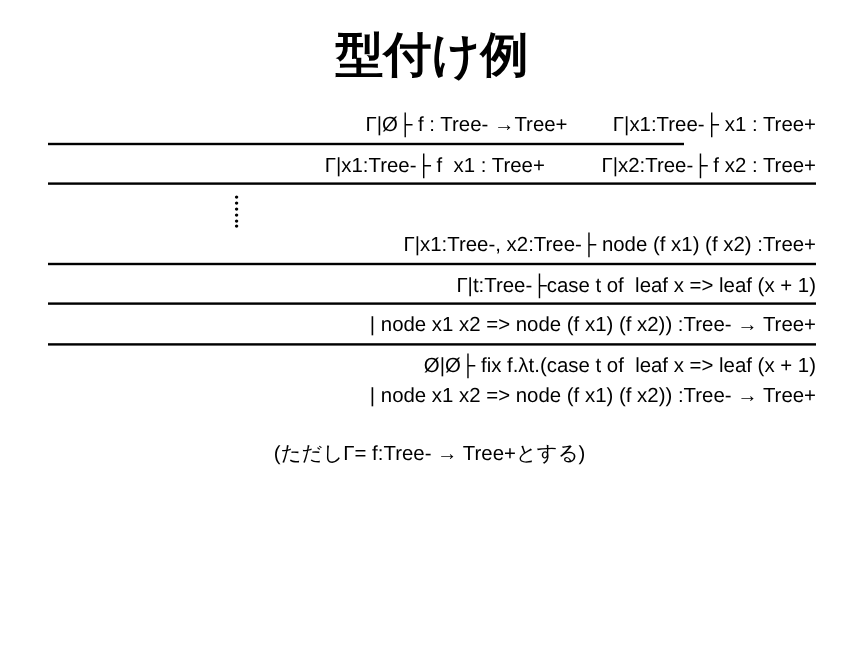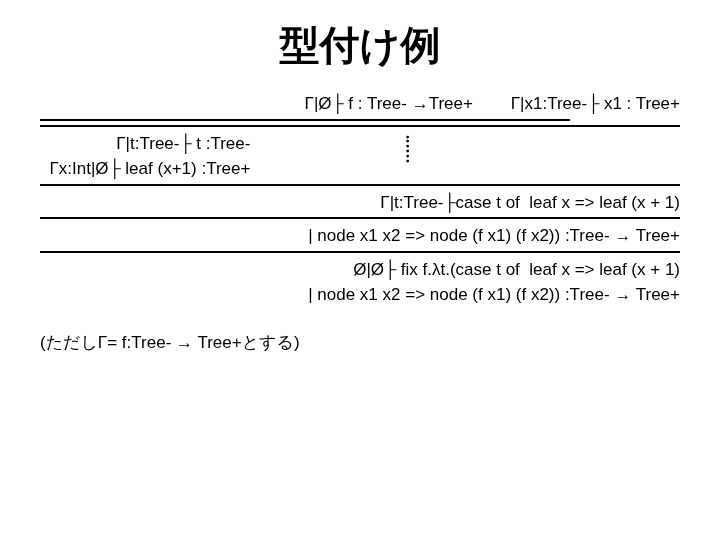--- a/index.html
+++ b/index.html
@@ -45,49 +45,47 @@
     font-size: 14px;
     vertical-align: top;
     letter-spacing: 0;
   }
   .row {
     white-space: pre;
     font-family: Verdana, "Arial", sans-serif;
     text-align: right;
   }
   .footnote {
-    text-align: left;
+    text-align: center;
     font-size: 17px;
     margin-top: 22px;
     padding-right: 4px;
   }
 </style>
 </head>
 <body>
 
 <div class="slide">
 
   <div class="title">型付け例</div>
 
   <div class="content">
 
     <div class="row"><span>Γ|Ø├ f : Tree- →Tree+</span>        <span>Γ|x1:Tree-├ x1 : Tree+</span></div>
     <hr class="rule short1">
 
+    <div class="row">              <span>Γ|x1:Tree-├ f  x1 : Tree+</span>          <span>Γ|x2:Tree-├ f x2 : Tree+</span></div>
     <hr class="rule full">
 
     <div style="display:flex;align-items:flex-start;">
-      <div style="flex:0 0 auto;">
-        <div class="row">  <span>Γ|t:Tree-├ t :Tree-</span></div>
-        <div class="row">  <span>Γx:Int|Ø├ leaf (x+1) :Tree+</span></div>
-      </div>
       <div style="flex:0 0 auto; margin-left:150px; margin-top:4px;">
         <div class="vdots">・<br>・<br>・<br>・<br>・<br>・</div>
       </div>
     </div>
+    <div class="row">  <span>Γ|x1:Tree-, x2:Tree-├ node (f x1) (f x2) :Tree+</span></div>
     <hr class="rule full">
 
     <div class="row">Γ|t:Tree-├case t of  leaf x =&gt; leaf (x + 1)</div>
     <hr class="rule full">
 
     <div class="row">                       | node x1 x2 =&gt; node (f x1) (f x2)) :Tree- → Tree+</div>
     <hr class="rule full">
 
     <div class="row">Ø|Ø├ fix f.λt.(case t of  leaf x =&gt; leaf (x + 1)</div>
     <div class="row">                      | node x1 x2 =&gt; node (f x1) (f x2)) :Tree- → Tree+</div>

